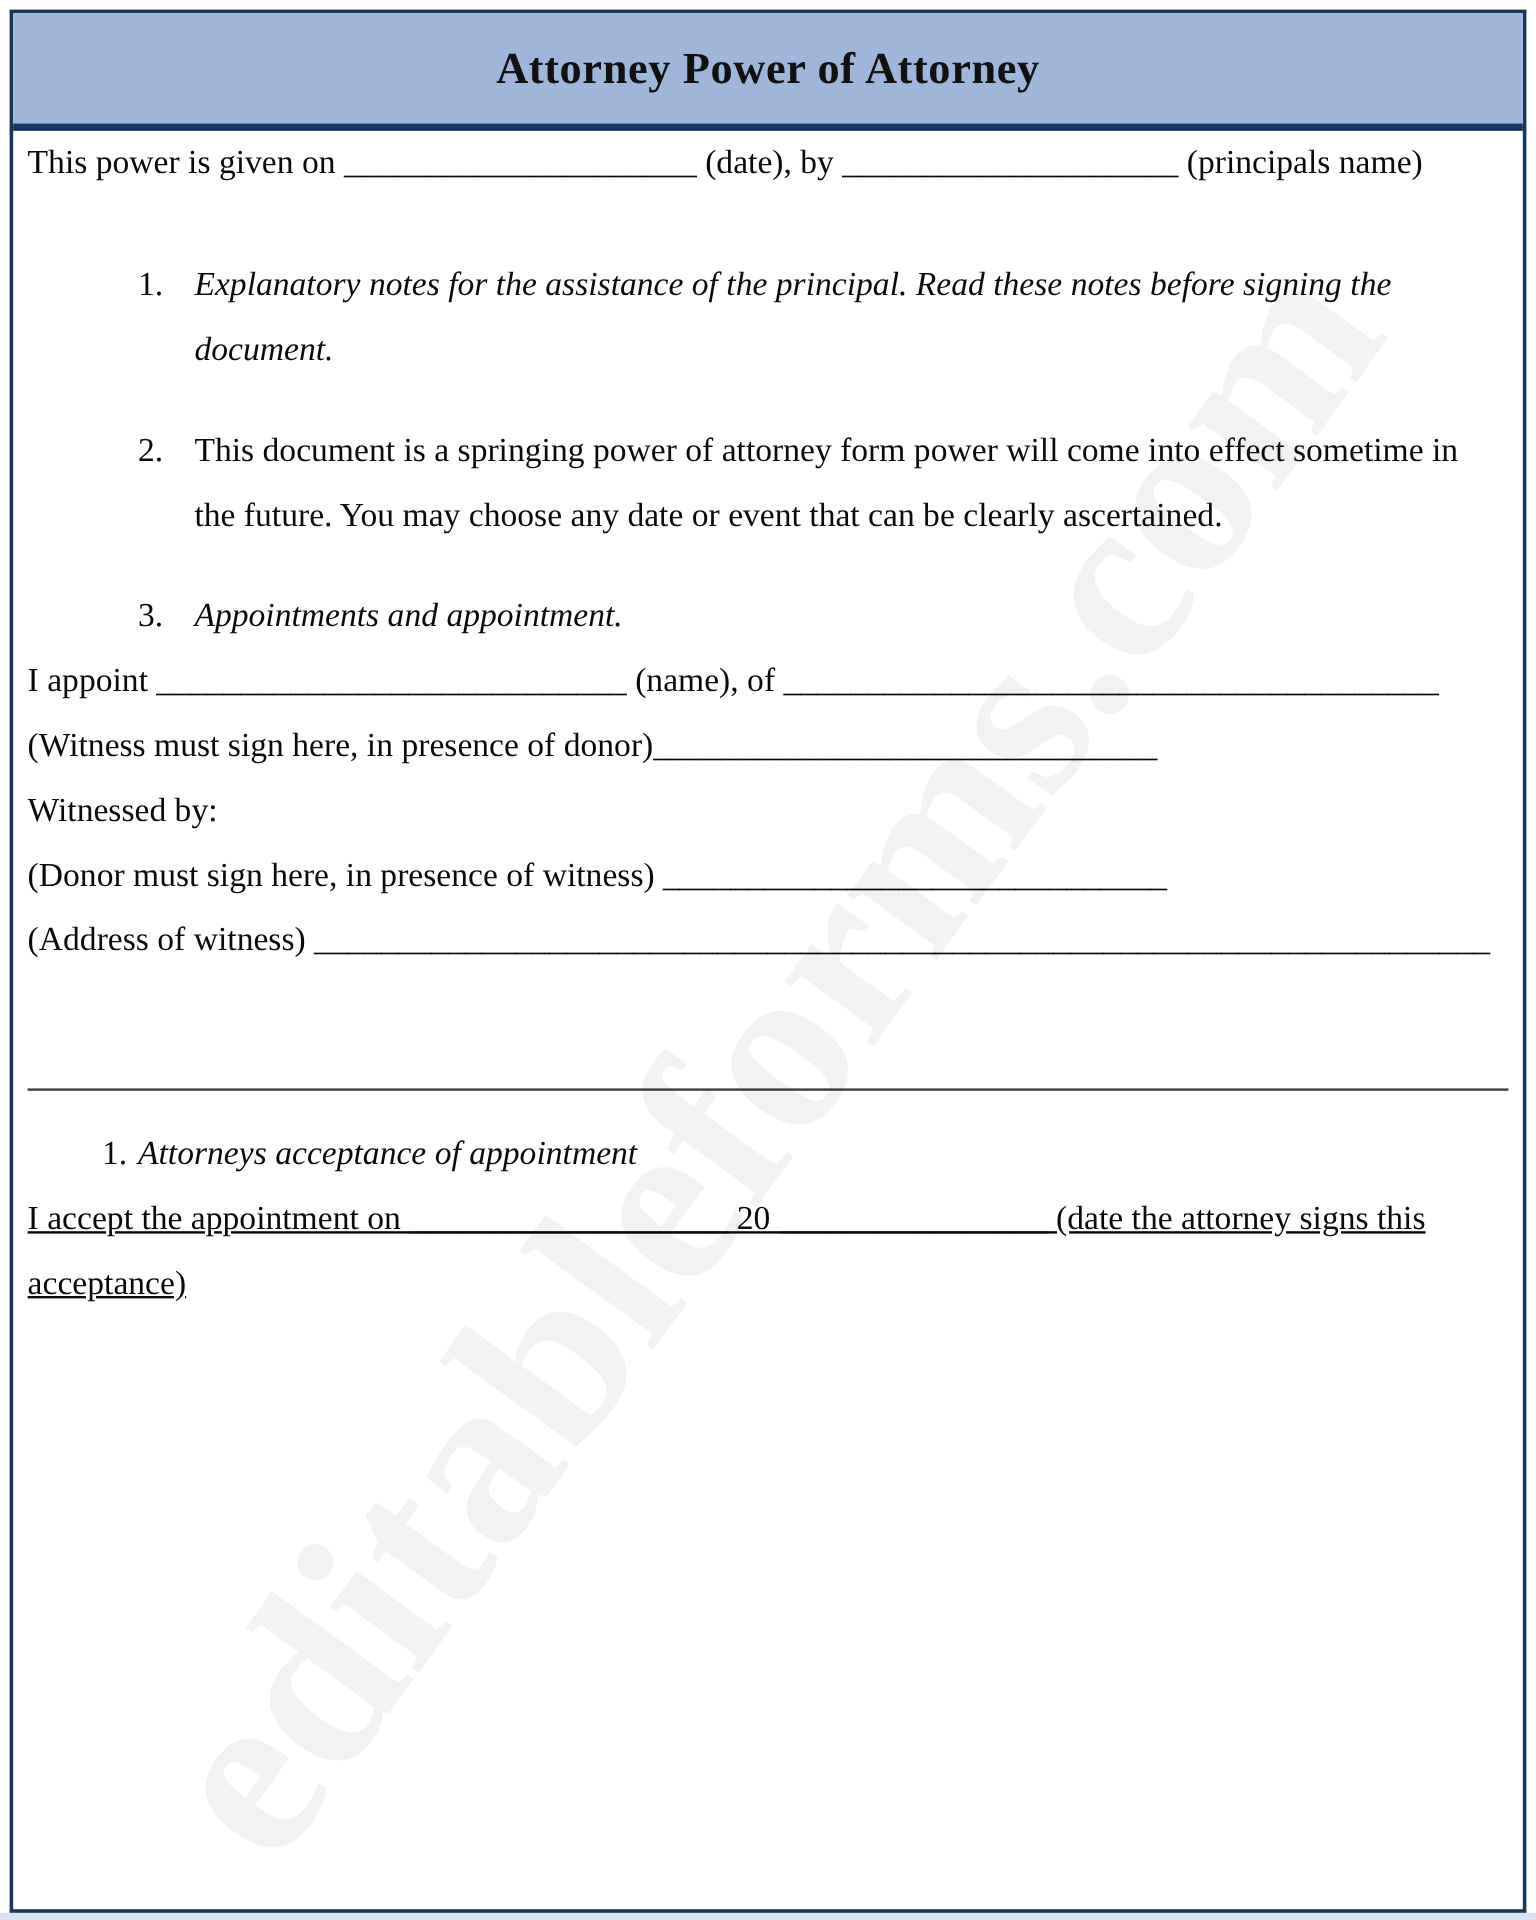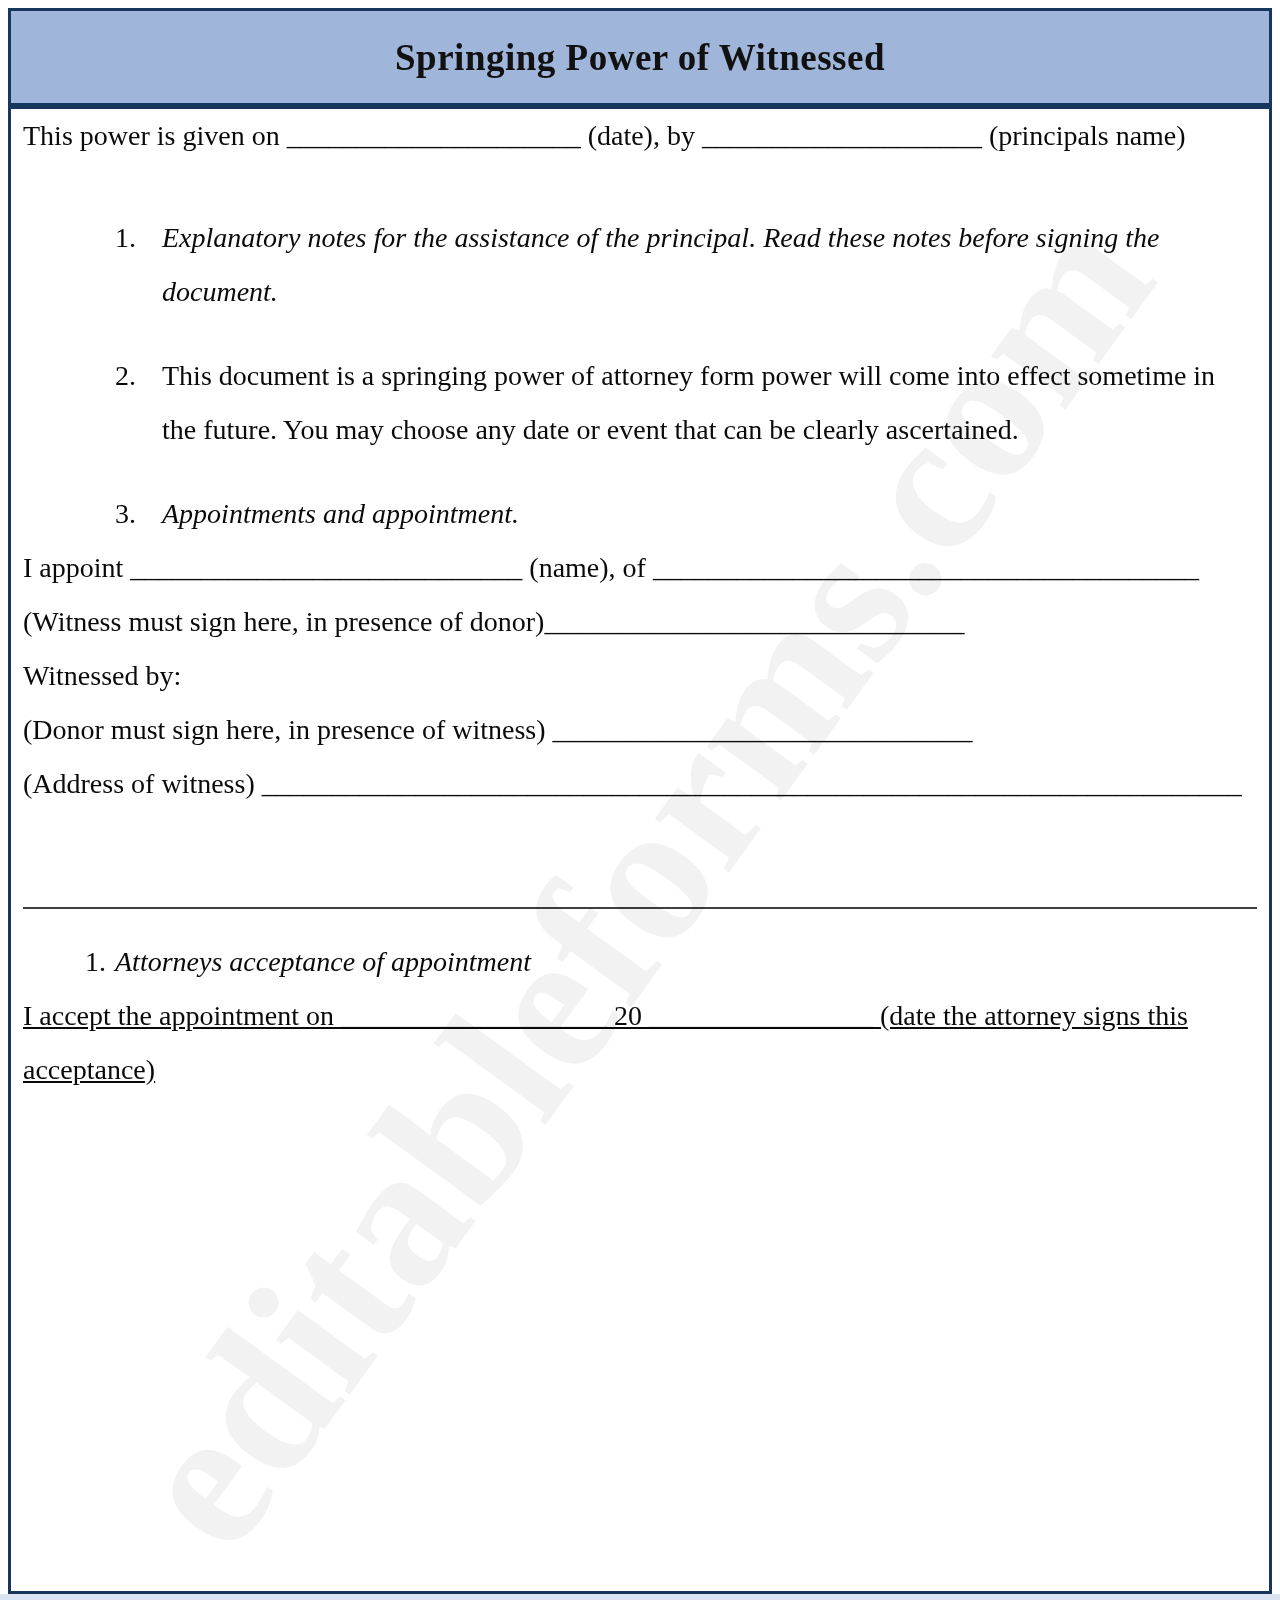--- a/index.html
+++ b/index.html
@@ -111,21 +111,21 @@
 </head>
 <body>
 
 <div class="page">
 
   <div class="watermark">editableforms.com</div>
 
   <div class="frame">
 
     <header class="form-header">
-      <h1 class="form-title">Springing Power of Witnessed</h1>
+      <h1 class="form-title">Attorney Power of Attorney</h1>
     </header>
 
     <main class="content">
 
       <p class="line intro">This power is given on _____________________ (date), by ____________________ (principals name)</p>
 
       <div class="list1">
         <div class="li first">
           <span class="num">1.</span>
           <span class="txt italic">Explanatory notes for the assistance of the principal. Read these notes before signing the document.</span>

